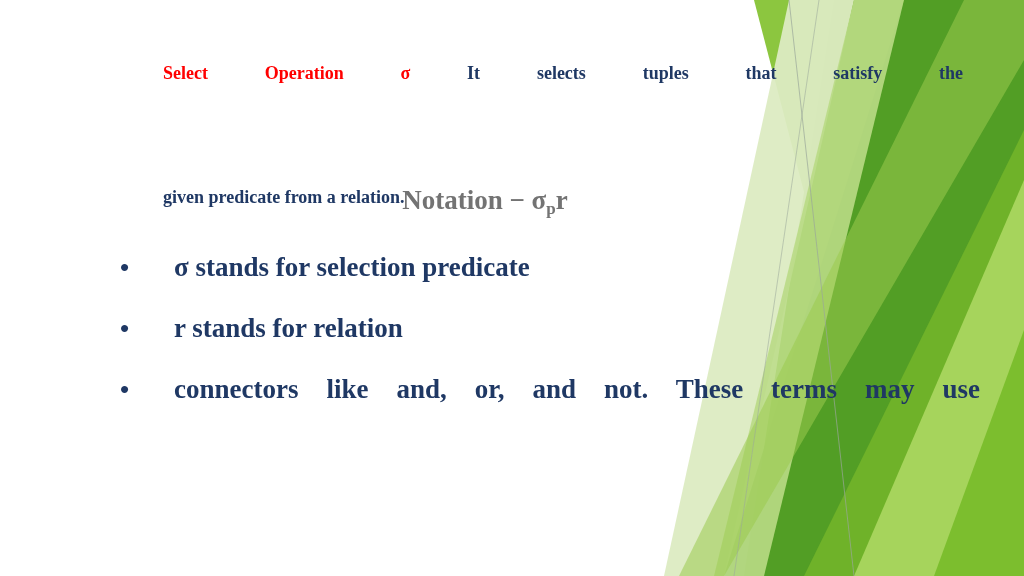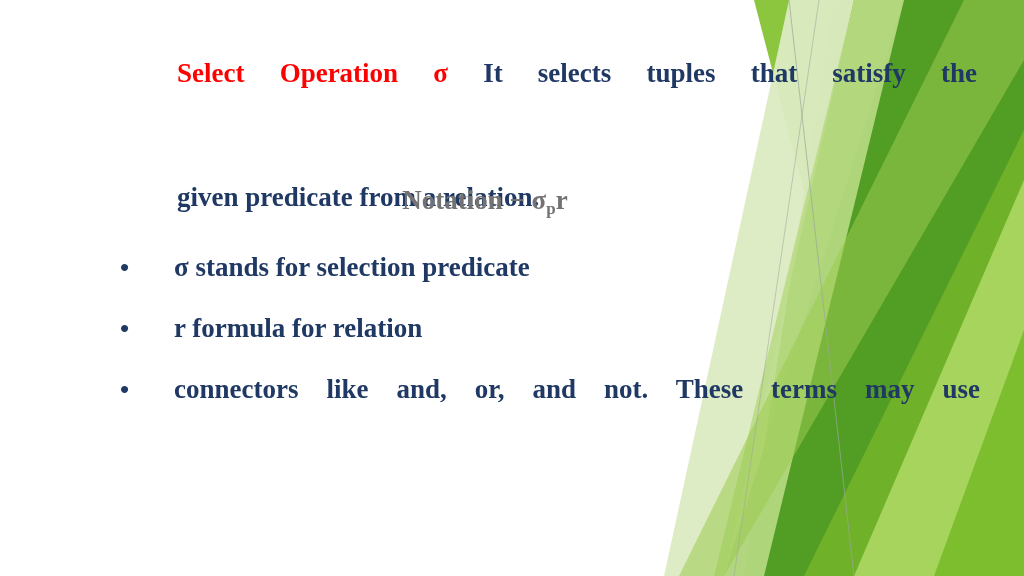--- a/index.html
+++ b/index.html
@@ -34,24 +34,24 @@
   }
   .content {
     position: absolute;
     left: 0;
     top: 0;
     width: 1000px;
     height: 576px;
   }
   .para-title {
     position: absolute;
-    left: 177px;
+    left: 163px;
     top: 42px;
     width: 800px;
-    font-size: 27px;
+    font-size: 18px;
     line-height: 62px;
     font-weight: bold;
     color: #1F3864;
     text-align: justify;
   }
   .para-title .hl {
     color: #FF0000;
   }
   .notation {
     position: absolute;
@@ -146,21 +146,21 @@
 
     <div class="bullets">
 
       <div class="bullet b1">
         <span class="dot">•</span>
         <span class="btext">σ stands for selection predicate</span>
       </div>
 
       <div class="bullet b2">
         <span class="dot">•</span>
-        <span class="btext">r formula for relation</span>
+        <span class="btext">r stands for relation</span>
       </div>
 
       <div class="bullet b3">
         <span class="dot">•</span>
         <span class="btext">
           <span class="justify-line">connectors like and, or, and not. These terms may use</span>
 
         </span>
       </div>
 

